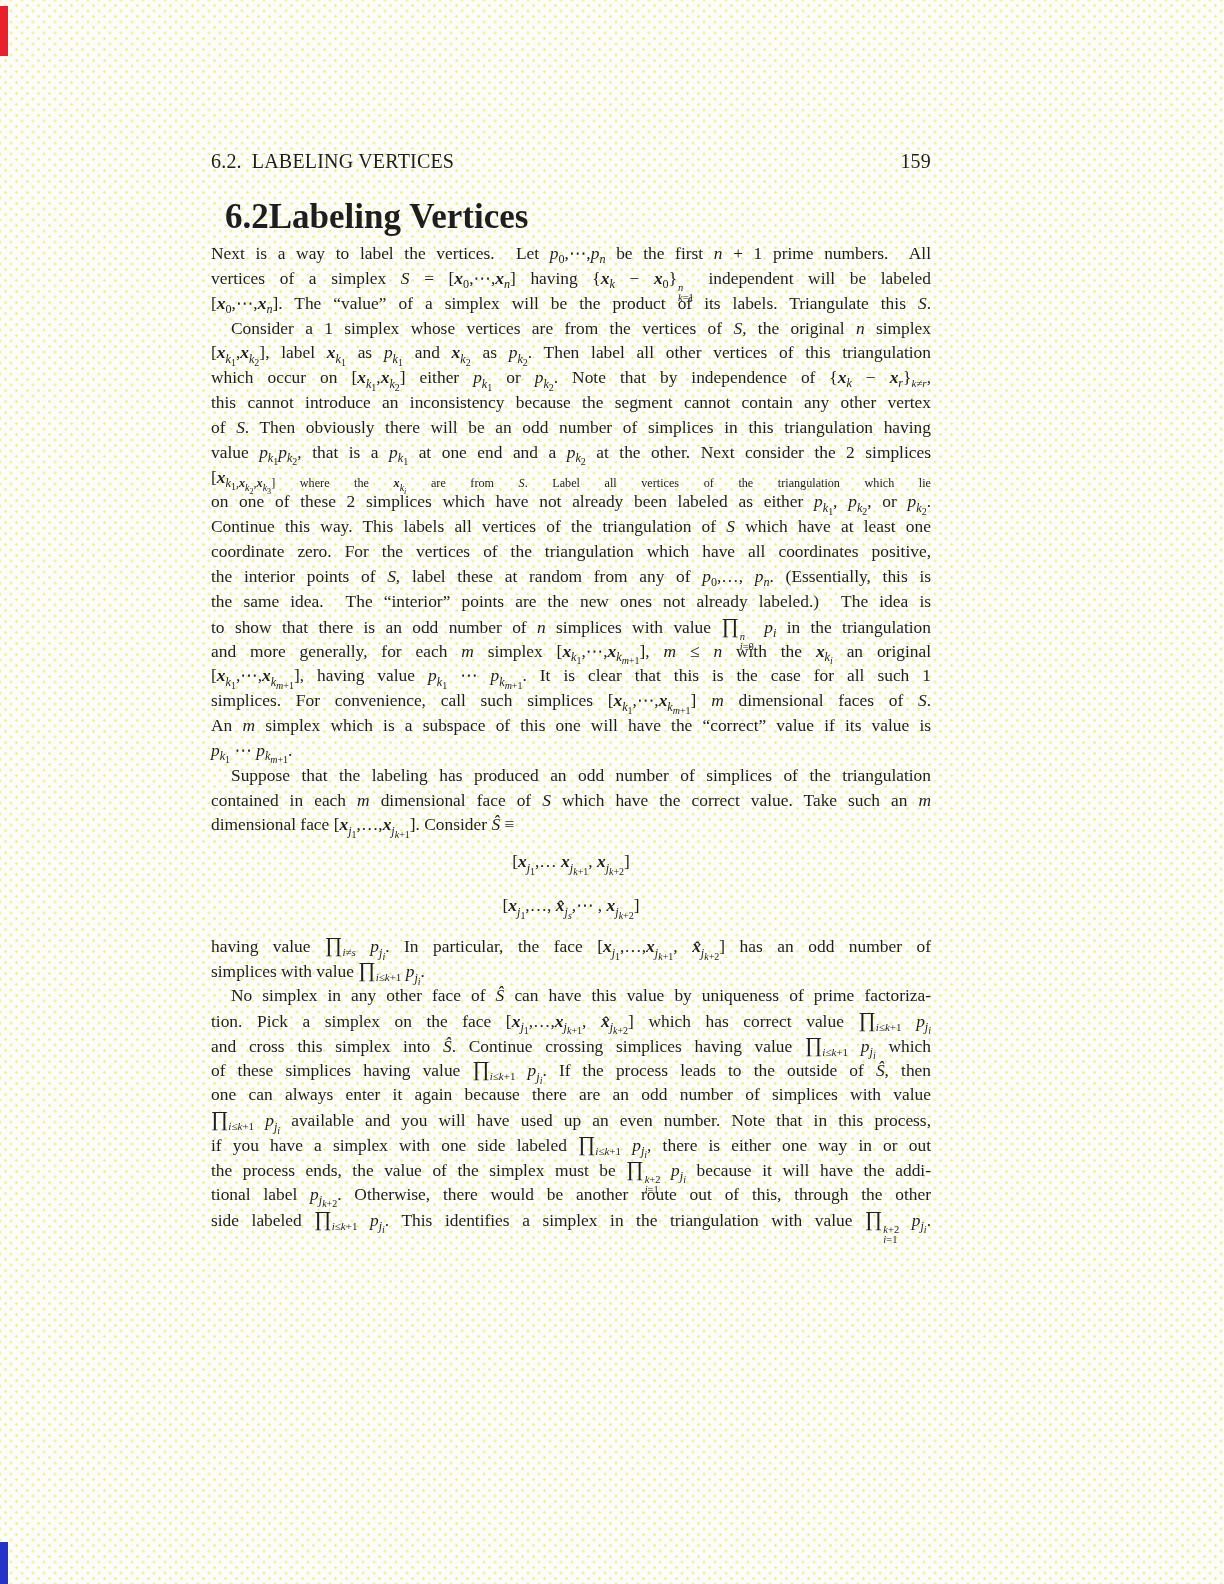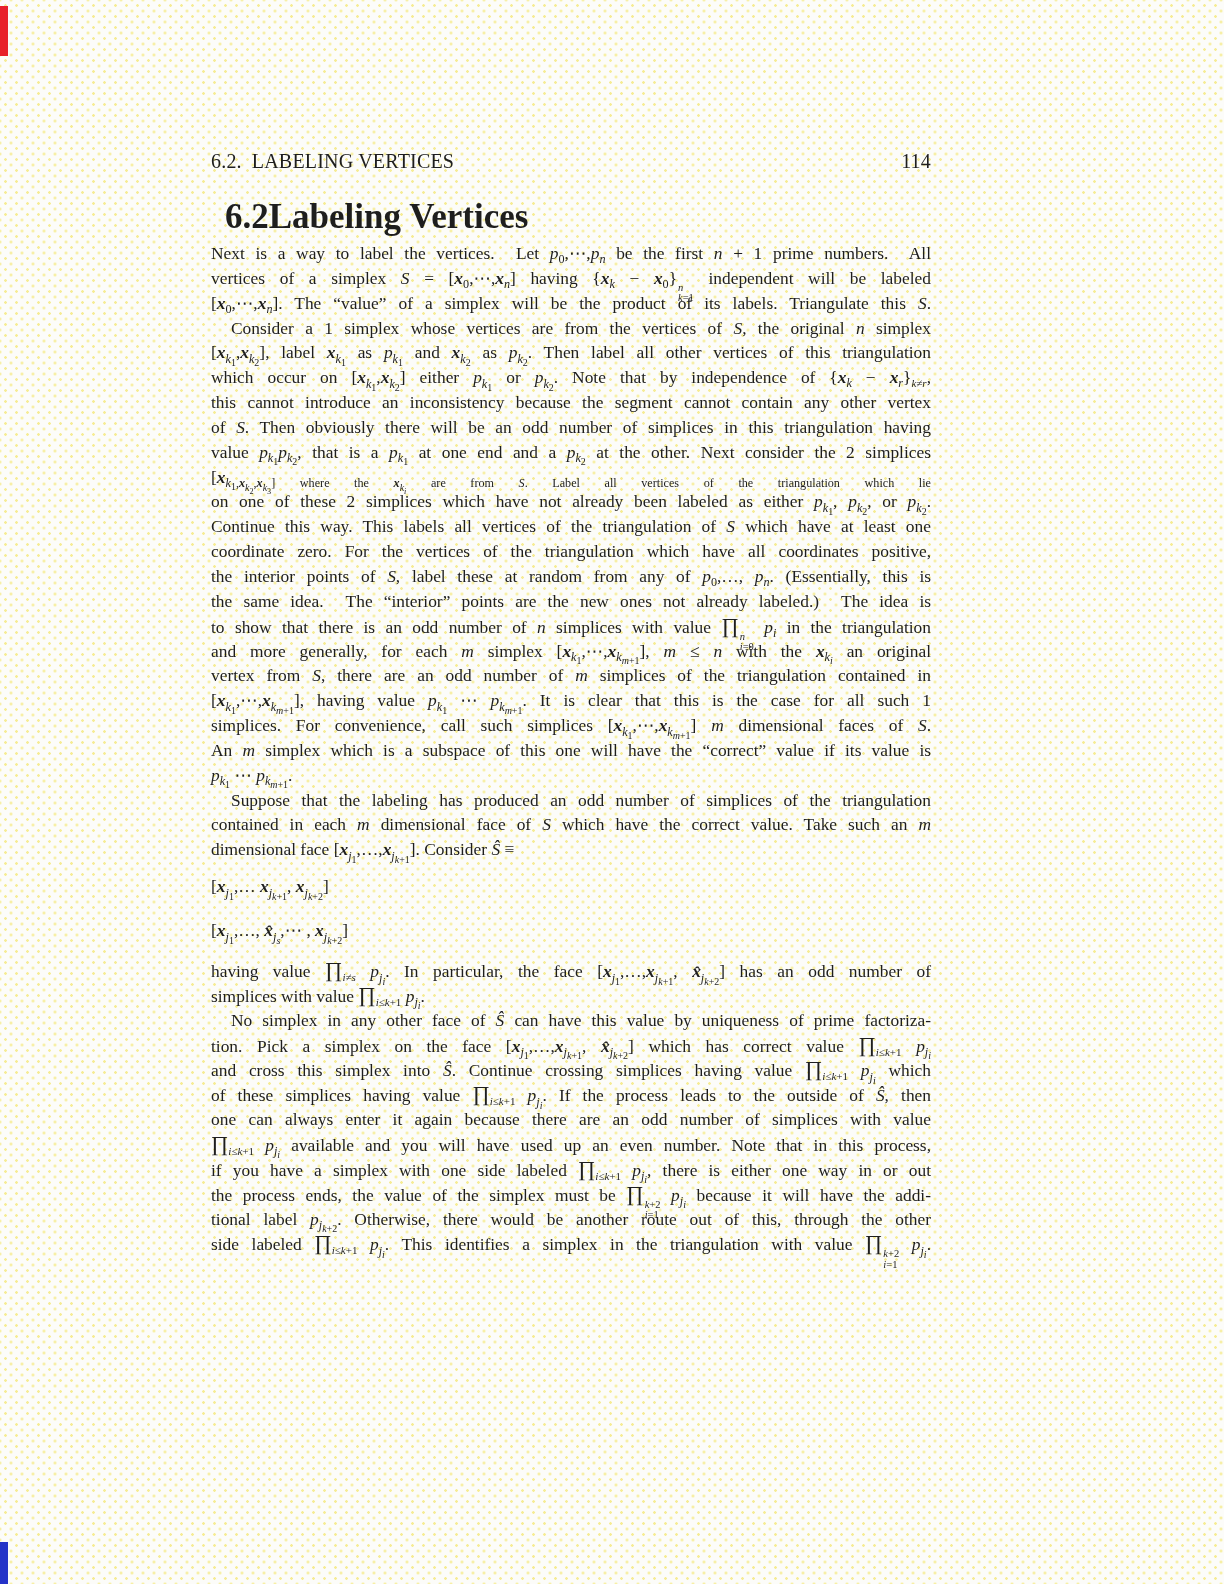--- a/index.html
+++ b/index.html
@@ -35,21 +35,21 @@
     font-size:17.4px;line-height:24.85px;
   }
   .para{margin:0;}
   .line{
     text-align:justify;text-align-last:justify;text-justify:inter-word;
     height:24.85px;white-space:nowrap0;
   }
   .line.last{text-align-last:left;}
   .para.indent .line:first-child{text-indent:20px;}
   .eq{
-    height:32px;line-height:32px;
+    text-align:center;height:32px;line-height:32px;
     margin-top:8px;margin-bottom:12px;
   }
   i{font-style:italic;}
   .bx{font-weight:bold;font-style:italic;}
   sub,sup{line-height:0;font-size:70%;}
   sub sub,sub sup,sup sub{font-size:82%;}
   sub.ll{font-size:11px;}
   .pr{font-size:121%;}
   .lim{
     display:inline-flex;flex-direction:column;vertical-align:-7px;
@@ -63,21 +63,21 @@
 <div class="paper">
   <div class="edge-mark red" style="background: rgb(232, 33, 43);"></div>
   <div class="edge-mark blue" style="background: rgb(36, 51, 200);"></div>
 
   <div class="content">
 
     <div class="running-header">
       <div class="rh-left">
         <span>6.2.</span><span class="rh-gap"></span><span>LABELING VERTICES</span>
       </div>
-      <div class="rh-right">114</div>
+      <div class="rh-right">159</div>
     </div>
 
     <div class="section-heading">
       <span class="sec-num">6.2</span><span>Labeling Vertices</span>
     </div>
 
     <div class="body">
         <div class="para">
           <div class="line">Next is a way to label the vertices.&nbsp; Let <i>p</i><sub>0</sub>,⋯,<i>p</i><sub><i>n</i></sub> be the first <i>n</i> + 1 prime numbers.&nbsp; All</div>
           <div class="line">vertices of a simplex <i>S</i> = [<span class="bx">x</span><sub>0</sub>,⋯,<span class="bx">x</span><sub><i>n</i></sub>] having {<span class="bx">x</span><sub><i>k</i></sub> − <span class="bx">x</span><sub>0</sub>}<span class="lim">
@@ -97,21 +97,20 @@
           <div class="line">on one of these 2 simplices which have not already been labeled as either <i>p</i><sub><i>k</i><sub>1</sub></sub>, <i>p</i><sub><i>k</i><sub>2</sub></sub>, or <i>p</i><sub><i>k</i><sub>2</sub></sub>.</div>
           <div class="line">Continue this way. This labels all vertices of the triangulation of <i>S</i> which have at least one</div>
           <div class="line">coordinate zero. For the vertices of the triangulation which have all coordinates positive,</div>
           <div class="line">the interior points of <i>S</i>, label these at random from any of <i>p</i><sub>0</sub>,…, <i>p</i><sub><i>n</i></sub>. (Essentially, this is</div>
           <div class="line">the same idea.&nbsp; The “interior” points are the new ones not already labeled.)&nbsp; The idea is</div>
           <div class="line">to show that there is an odd number of <i>n</i> simplices with value <span class="pr">∏</span><span class="lim">
               <span><i>n</i></span>
               <span><i>i</i>=0</span>
             </span> <i>p</i><sub><i>i</i></sub> in the triangulation</div>
           <div class="line">and more generally, for each <i>m</i> simplex [<span class="bx">x</span><sub><i>k</i><sub>1</sub></sub>,⋯,<span class="bx">x</span><sub><i>k</i><sub><i>m</i>+1</sub></sub>], <i>m</i> ≤ <i>n</i> with the <span class="bx">x</span><sub><i>k</i><sub><i>i</i></sub></sub> an original</div>
-          <div class="line">vertex from <i>S</i>, there are an odd number of <i>m</i> simplices of the triangulation contained in</div>
           <div class="line">[<span class="bx">x</span><sub><i>k</i><sub>1</sub></sub>,⋯,<span class="bx">x</span><sub><i>k</i><sub><i>m</i>+1</sub></sub>], having value <i>p</i><sub><i>k</i><sub>1</sub></sub> ⋯ <i>p</i><sub><i>k</i><sub><i>m</i>+1</sub></sub>. It is clear that this is the case for all such 1</div>
           <div class="line">simplices. For convenience, call such simplices [<span class="bx">x</span><sub><i>k</i><sub>1</sub></sub>,⋯,<span class="bx">x</span><sub><i>k</i><sub><i>m</i>+1</sub></sub>] <i>m</i> dimensional faces of <i>S</i>.</div>
           <div class="line">An <i>m</i> simplex which is a subspace of this one will have the “correct” value if its value is</div>
           <div class="line last"><i>p</i><sub><i>k</i><sub>1</sub></sub> ⋯ <i>p</i><sub><i>k</i><sub><i>m</i>+1</sub></sub>.</div>
         </div>
         <div class="para indent">
           <div class="line">Suppose that the labeling has produced an odd number of simplices of the triangulation</div>
           <div class="line">contained in each <i>m</i> dimensional face of <i>S</i> which have the correct value. Take such an <i>m</i></div>
           <div class="line last">dimensional face [<span class="bx">x</span><sub><i>j</i><sub>1</sub></sub>,…,<span class="bx">x</span><sub><i>j</i><sub><i>k</i>+1</sub></sub>]. Consider <i>Ŝ</i> ≡</div>
         </div>

